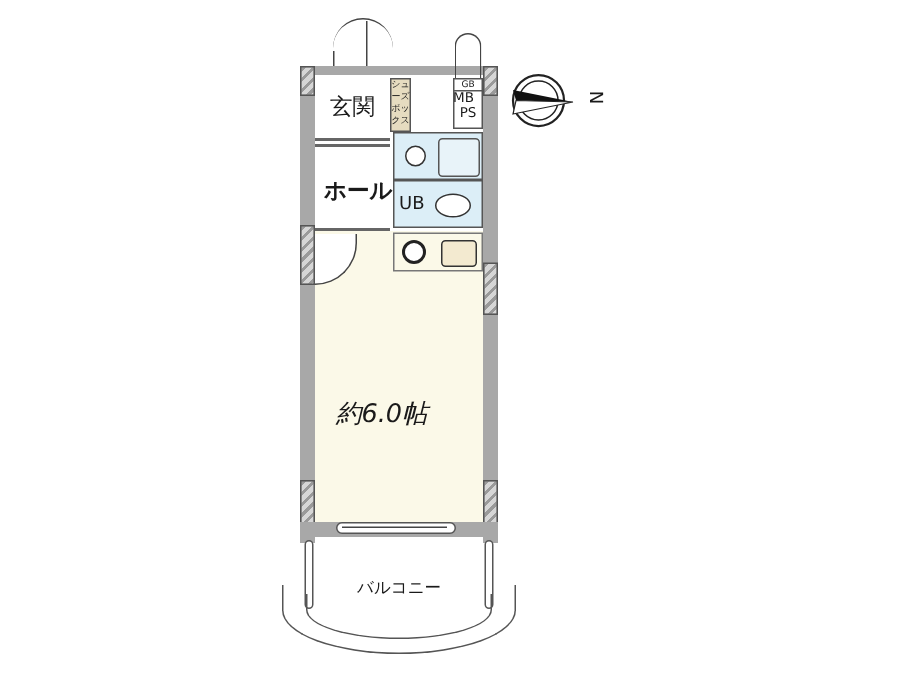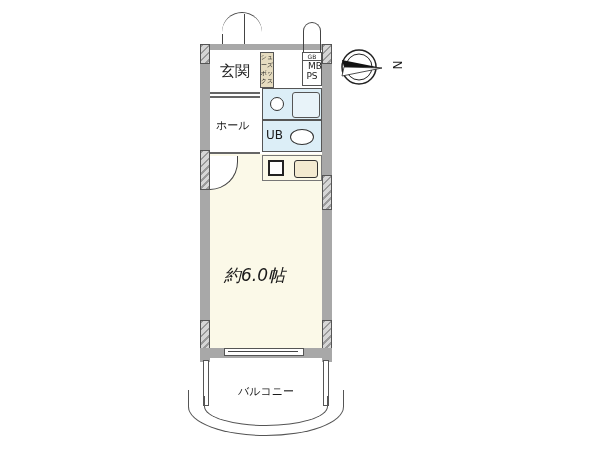--- a/index.html
+++ b/index.html
@@ -1,18 +1,18 @@
 <!DOCTYPE html>
 <html><head>
 <meta charset="utf-8">
 <style>
   html, body { margin:0; padding:0; background:#ffffff; }
   body { width:600px; height:450px; position:relative; overflow:hidden;
          font-family:"DejaVu Sans", "Liberation Sans", sans-serif; color:#1a1a1a; }
-  .abs { position:absolute; }
+  .abs { position:absolute;border-radius:22px; }
   .wall { position:absolute; background:#a8a8a8; }
   .hatch { position:absolute; background:repeating-linear-gradient(135deg,#9a9a9a 0 2px,#d6d6d6 2px 5px); border:1px solid #555; box-sizing:border-box; }
   .room { position:absolute; box-sizing:border-box; }
   .label { position:absolute; white-space:nowrap; }
   .line { position:absolute; background:#444; }
   .door-arc { position:absolute; box-sizing:border-box; border:1px solid #444; }
 </style>
 </head>
 <body>
 
@@ -39,26 +39,26 @@
   <div class="room" style="left:260px;top:52px;width:14px;height:36px;background:#e6dcc0;border:1px solid #555;"></div>
   <div class="label" style="left:260px;top:53px;font-size:6px;line-height:8px;width:14px;text-align:center;">
     <div>シュ</div>
     <div>ーズ</div>
     <div>ボッ</div>
     <div>クス</div>
   </div>
 
   <div class="room" style="left:302px;top:52px;width:20px;height:34px;background:#fff;border:1px solid #555;"></div>
   <div class="label" style="left:302px;top:53px;width:20px;text-align:center;font-size:6px;border-bottom:1px solid #555;">GB</div>
-  <div class="label" style="left:302px;top:61px;width:20px;text-align:right;font-size:9px;">MB</div>
+  <div class="label" style="left:302px;top:61px;width:20px;text-align:left;font-size:9px;">MB</div>
   <div class="label" style="left:302px;top:71px;width:20px;text-align:center;font-size:9px;">PS</div>
   <div class="door-arc" style="left:303px;top:22px;width:18px;height:30px;border-radius:18px 18px 0 0;border-bottom:none;"></div>
 
   <div class="room" style="left:210px;top:96px;width:50px;height:58px;background:#fff;border-top:2px solid #666;border-bottom:2px solid #666;"></div>
-  <div class="label" style="left:216px;top:118px;font-size:11px;">ホール</div>
+  <div class="label" style="left:216px;top:118px;font-size:15px;font-weight:bold;">ホール</div>
 
   <div class="room" style="left:262px;top:88px;width:60px;height:32px;background:#dceef7;border:1px solid #555;"></div>
   <div class="abs" style="left:270px;top:97px;width:12px;height:12px;border:1px solid #333;border-radius:50%;background:#fff;"></div>
   <div class="abs" style="left:292px;top:92px;width:26px;height:24px;border:1px solid #555;border-radius:3px;background:#e8f3f9;"></div>
 
   <div class="room" style="left:262px;top:120px;width:60px;height:32px;background:#dceef7;border:1px solid #555;"></div>
   <div class="label" style="left:266px;top:128px;font-size:12px;">UB</div>
   <div class="abs" style="left:290px;top:129px;width:22px;height:14px;border:1px solid #333;border-radius:50%;background:#fff;"></div>
 
   <div class="room" style="left:262px;top:155px;width:60px;height:26px;background:#fbf9e8;border:1px solid #777;"></div>

